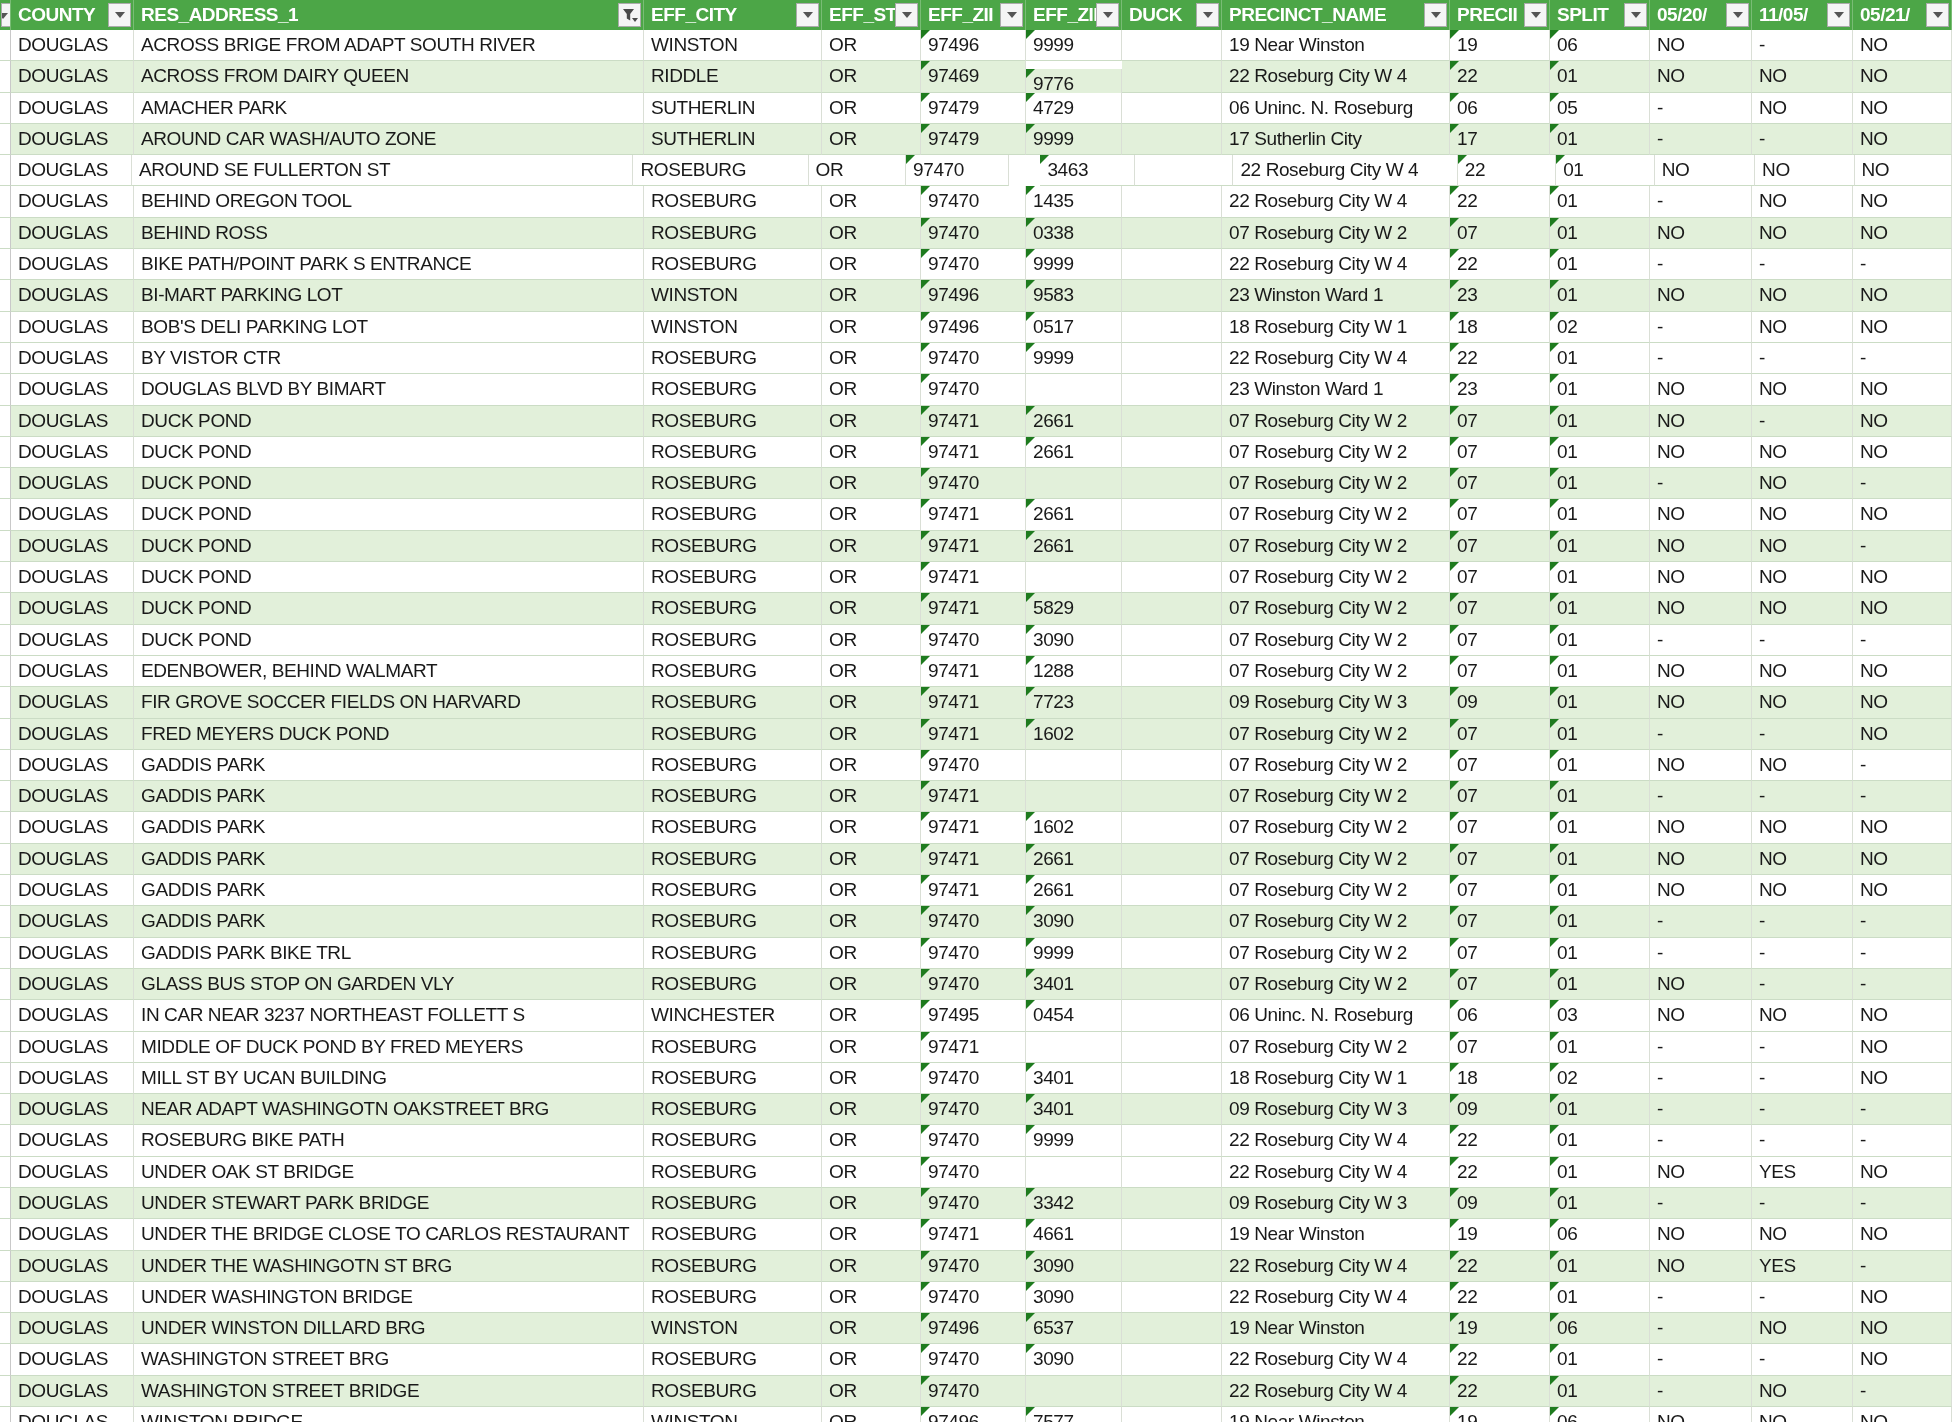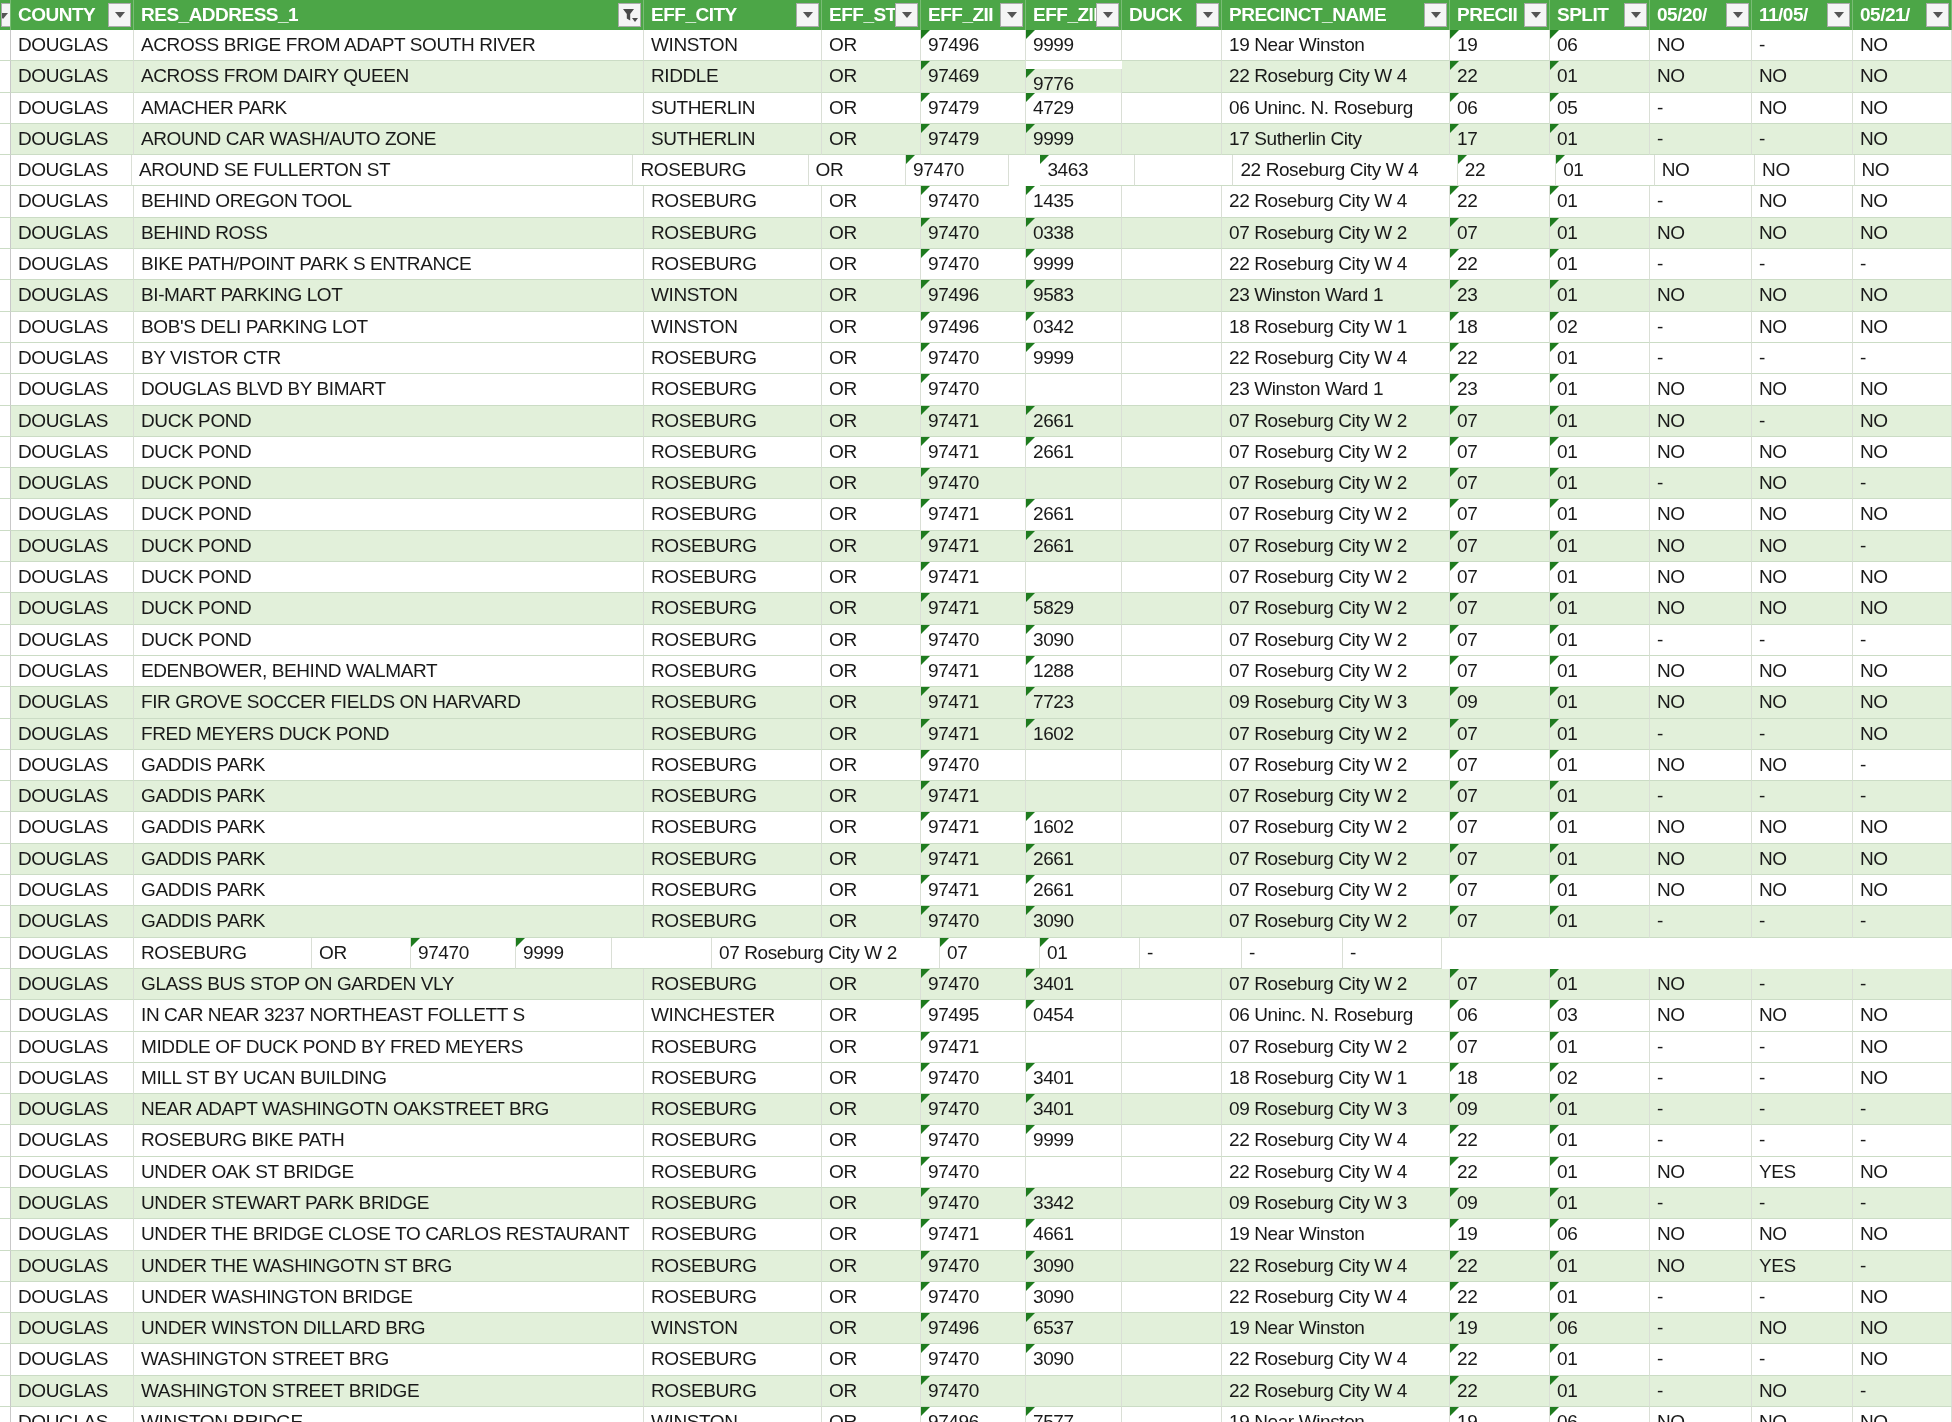--- a/index.html
+++ b/index.html
@@ -224,21 +224,21 @@
       <div class="bcell" style="width: 101px;"><span>NO</span></div>
       <div class="bcell" style="width: 99px;"><span>NO</span></div>
     </div>
     <div class="brow">
       <div class="bcell edge" style="width: 11px;"></div>
       <div class="bcell" style="width: 123px;"><span>DOUGLAS</span></div>
       <div class="bcell" style="width: 510px;"><span>BOB'S DELI PARKING LOT</span></div>
       <div class="bcell" style="width: 178px;"><span>WINSTON</span></div>
       <div class="bcell" style="width: 99px;"><span>OR</span></div>
       <div class="bcell" style="width: 105px;"><span class="tri"></span><span>97496</span></div>
-      <div class="bcell" style="width: 96px;"><span class="tri"></span><span>0342</span></div>
+      <div class="bcell" style="width: 96px;"><span class="tri"></span><span>0517</span></div>
       <div class="bcell" style="width: 100px;"><span></span></div>
       <div class="bcell" style="width: 228px;"><span>18 Roseburg City W 1</span></div>
       <div class="bcell" style="width: 100px;"><span class="tri"></span><span>18</span></div>
       <div class="bcell" style="width: 100px;"><span class="tri"></span><span>02</span></div>
       <div class="bcell" style="width: 102px;"><span>-</span></div>
       <div class="bcell" style="width: 101px;"><span>NO</span></div>
       <div class="bcell" style="width: 99px;"><span>NO</span></div>
     </div>
     <div class="brow">
       <div class="bcell edge" style="width: 11px;"></div>
@@ -540,20 +540,21 @@
       <div class="bcell" style="width: 228px;"><span>07 Roseburg City W 2</span></div>
       <div class="bcell" style="width: 100px;"><span class="tri"></span><span>07</span></div>
       <div class="bcell" style="width: 100px;"><span class="tri"></span><span>01</span></div>
       <div class="bcell" style="width: 102px;"><span>-</span></div>
       <div class="bcell" style="width: 101px;"><span>-</span></div>
       <div class="bcell" style="width: 99px;"><span>-</span></div>
     </div>
     <div class="brow">
       <div class="bcell edge" style="width: 11px;"></div>
       <div class="bcell" style="width: 123px;"><span>DOUGLAS</span></div>
+      <div class="bcell" style="width: 510px;"><span>GADDIS PARK BIKE TRL</span></div>
       <div class="bcell" style="width: 178px;"><span>ROSEBURG</span></div>
       <div class="bcell" style="width: 99px;"><span>OR</span></div>
       <div class="bcell" style="width: 105px;"><span class="tri"></span><span>97470</span></div>
       <div class="bcell" style="width: 96px;"><span class="tri"></span><span>9999</span></div>
       <div class="bcell" style="width: 100px;"><span></span></div>
       <div class="bcell" style="width: 228px;"><span>07 Roseburg City W 2</span></div>
       <div class="bcell" style="width: 100px;"><span class="tri"></span><span>07</span></div>
       <div class="bcell" style="width: 100px;"><span class="tri"></span><span>01</span></div>
       <div class="bcell" style="width: 102px;"><span>-</span></div>
       <div class="bcell" style="width: 101px;"><span>-</span></div>

